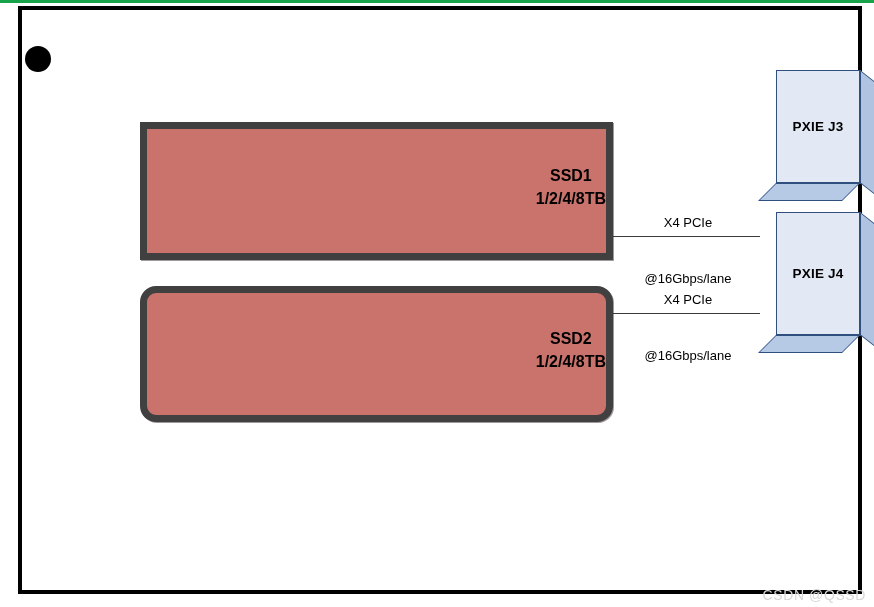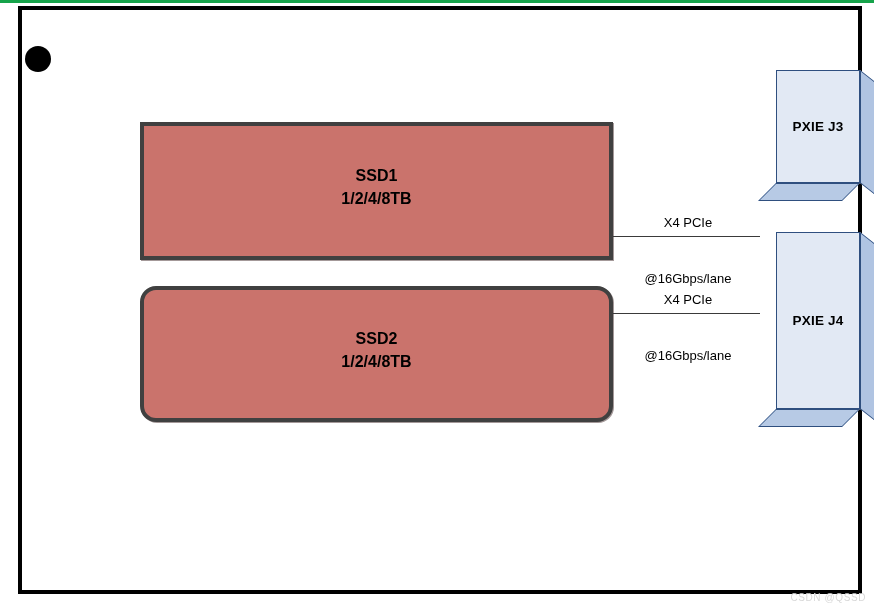--- a/index.html
+++ b/index.html
@@ -50,45 +50,45 @@
     border-radius: 50%;
     background: #000000;
   }
 
   
   .ssd-block {
     position: absolute;
     left: 140px;
     width: 473px;
     background: #ca736c;
-    border: 4px solid #404040;
+    border: 7px solid #404040;
     box-sizing: border-box;
     box-shadow: 1px 1px 0 rgba(90,70,70,0.55);
     display: flex;
     flex-direction: column;
-    align-items: center;
+    align-items: flex-end;
     justify-content: center;
     color: #000000;
     font-size: 16px;
     font-weight: 700;
     line-height: 1.45;
     text-align: center;
   }
   #ssd1 { top: 122px; height: 138px; }
   #ssd2 { top: 286px; height: 136px; border-radius: 16px; }
   .ssd-label-stack { transform: translateY(-4px); }
 
   
   .pxie {
     position: absolute;
     left: 776px;
     width: 84px;
   }
   #pxie-j3 { top: 70px; height: 113px; }
-  #pxie-j4 { top: 212px; height: 177px; margin-top: 20px; }
+  #pxie-j4 { top: 212px; height: 123px; }
 
   .pxie-front {
     position: absolute;
     left: 0;
     top: 0;
     width: 100%;
     height: 100%;
     background: #e2e9f4;
     border: 1px solid #2f4f7f;
     box-sizing: border-box;
@@ -155,21 +155,21 @@
   #link-1-top    { top: 215px; }
   #link-1-bottom { top: 237px; }
   #link-2-top    { top: 292px; }
   #link-2-bottom { top: 314px; }
 
   
   .watermark {
     position: absolute;
     right: 8px;
     bottom: 4px;
-    font-size: 10px;
+    font-size: 14px;
     color: #d8d8d8;
     letter-spacing: 0.6px;
     user-select: none;
   }
 </style>
 </head>
 <body>
 
 <div id="canvas">
 

